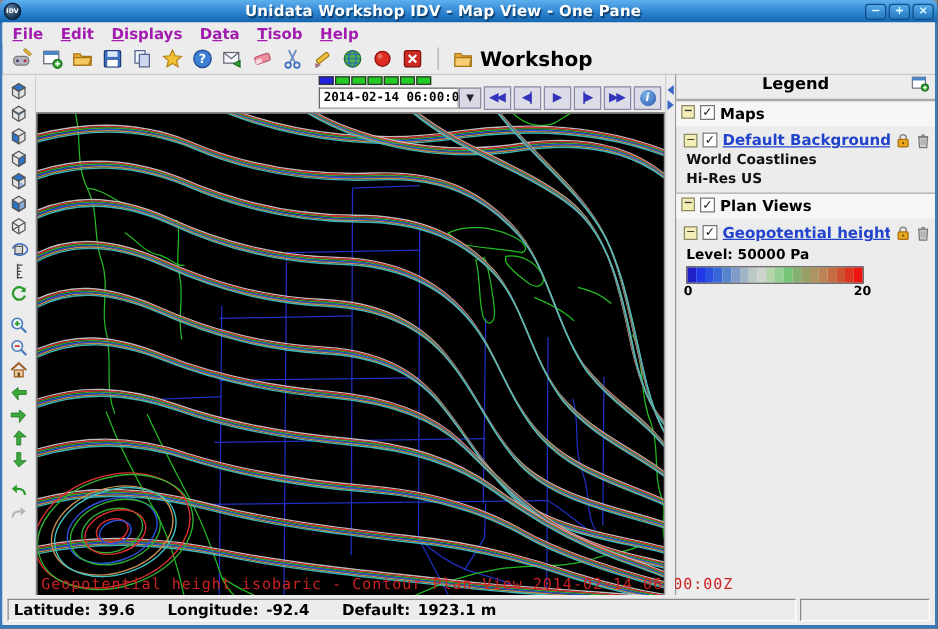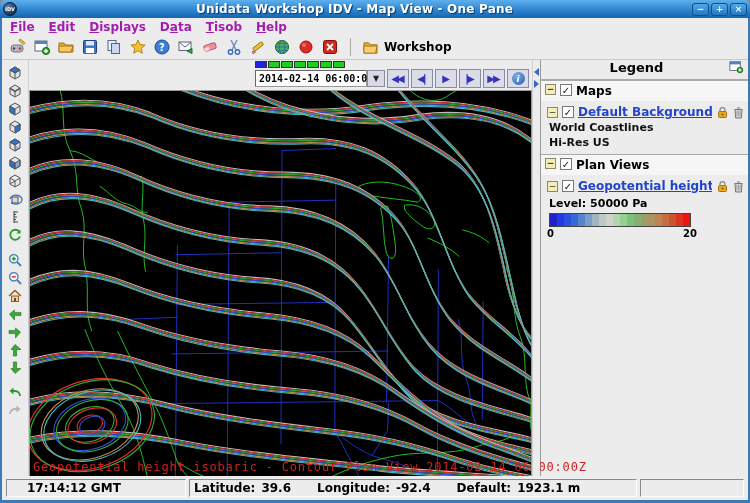--- a/index.html
+++ b/index.html
@@ -25,21 +25,21 @@
 
   .menubar { height:17px; display:flex; align-items:center; gap:14px; padding-left:8px;
     font-size:12px; font-weight:bold; color:#a21caf; background:#ececec; }
   .menu-item { cursor:default; }
   .mn { text-decoration:underline; }
 
   .toolbar { height:25px; display:flex; align-items:center; gap:5px; padding-left:6px;
     border-bottom:1px solid #c9c9c9; }
   .tbi { width:19px; height:19px; display:flex; align-items:center; justify-content:center; }
   .tb-sep { width:1px; height:18px; background:#aaa; margin:0 6px; }
-  .workshop { display:flex; align-items:center; gap:5px; font-size:12px; font-weight:bold; }
+  .workshop { display:flex; align-items:center; gap:5px; font-size:16px; font-weight:bold; }
 
   
   .main { flex:1; min-height:0; display:flex; }
 
   .left-tools { width:27px; background:#ececec; border-right:1px solid #cfcfcf;
     display:flex; flex-direction:column; align-items:center; padding-top:4px; }
   .lti { width:18px; height:18px; display:flex; align-items:center; justify-content:center; }
   .lt-gap { height:7px; }
 
   .map-panel { flex:1; min-width:0; display:flex; flex-direction:column; }
@@ -611,21 +611,20 @@
             <div style="background: rgb(238, 20, 16);"></div>
           </div>
         <div class="cb-labels">
           <span>0</span>
           <span>20</span>
         </div>
       </div>
     </div>
 
     <div class="statusbar">
-      <div class="sb-box sb-clock">17:14:12 GMT</div>
       <div class="sb-box sb-pos">
         <span>Latitude:</span>
         <span>39.6</span>
         <span class="gap"></span>
         <span>Longitude:</span>
         <span>-92.4</span>
         <span class="gap"></span>
         <span>Default:</span>
         <span>1923.1 m</span>
       </div>

